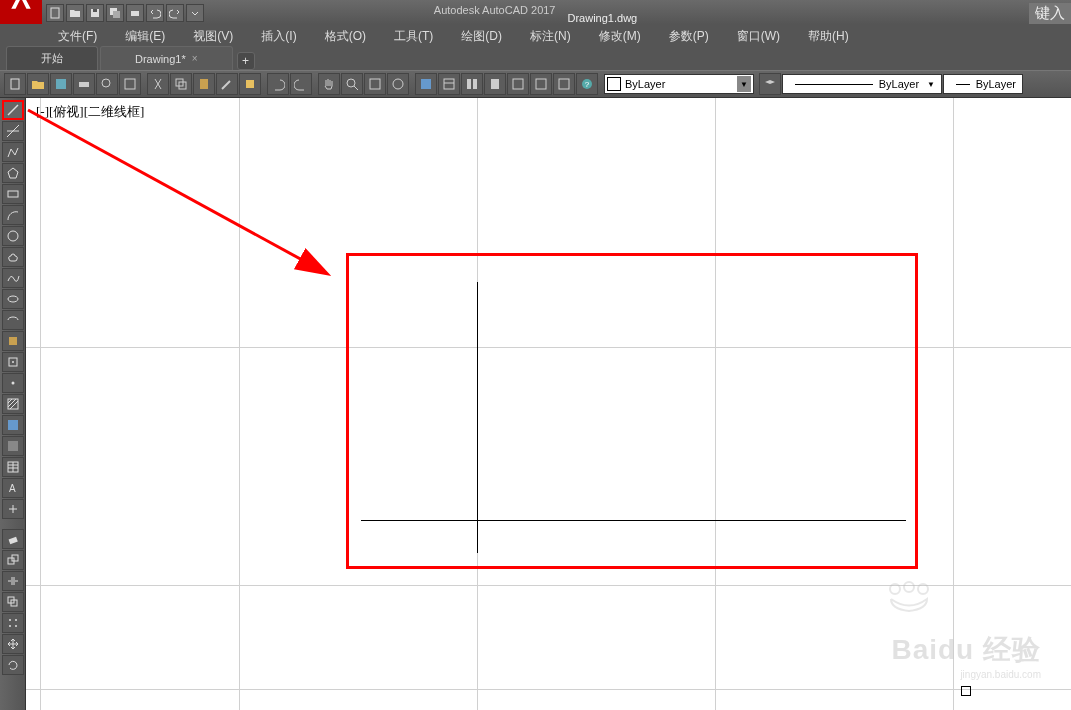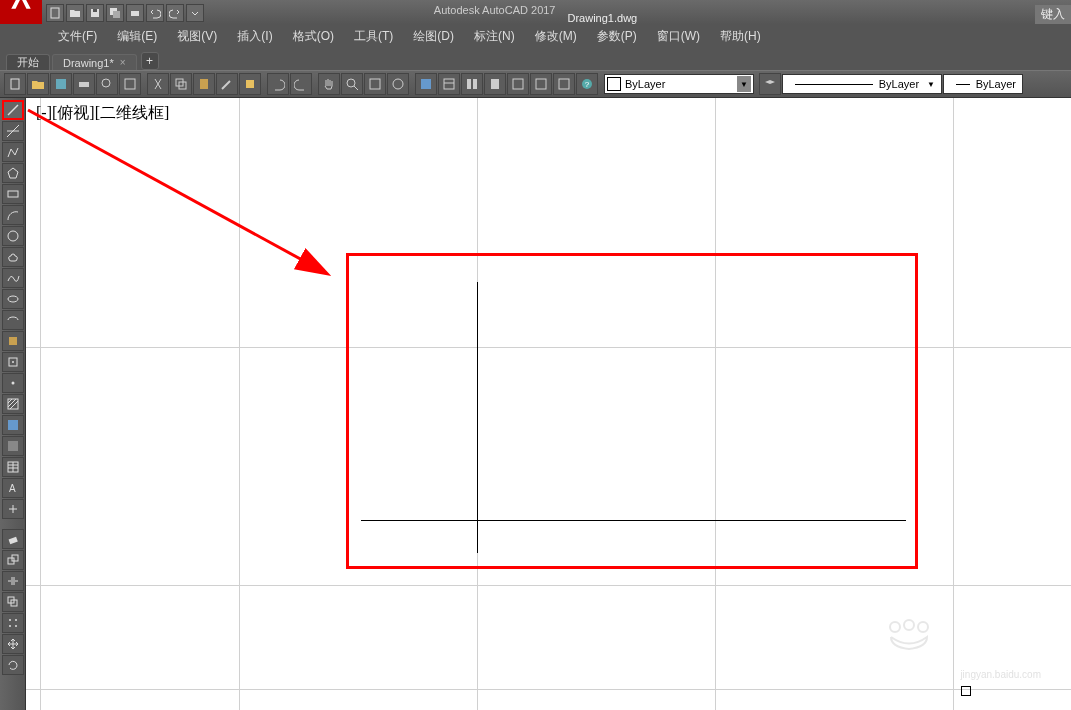--- a/index.html
+++ b/index.html
@@ -7,45 +7,45 @@
 
 .titlebar { height: 24px; background: linear-gradient(#6a6a6a,#555); display: flex; align-items: flex-end; color: #ddd; font-size: 11px; }
 .logo { width: 42px; height: 48px; background: #b00; position: relative; display:flex;align-items:center;justify-content:center; z-index:20;}
 .logo svg { width:26px; height:26px; }
 .qat { display:flex; gap:2px; padding:2px 4px; align-items:center;}
 .qat-btn { width:18px; height:18px; background:#6a6a6a; border:1px solid #444; display:flex;align-items:center;justify-content:center;}
 .qat-btn svg{width:12px;height:12px;}
 .title-text { margin-left:auto; margin-right:auto; position:absolute; left:50%; transform:translateX(-50%); display:flex; gap:12px;}
 .title-text span:first-child{color:#ccc;}
 .title-text span:last-child{color:#eee;margin-top:8px;}
-.rbtn { margin-left:auto; background:#777; padding:1px 6px; font-size:12px; color:#eee;}
-
-.menubar { height: 24px; background: #555; display:flex; align-items:center; padding-left:48px; gap:0;}
+.rbtn { margin-left:auto; background:#777; padding:1px 6px; font-size:15px; color:#eee;}
+
+.menubar { height: 24px; background: #555; display:flex; align-items:center; padding-left:48px; gap:8px;}
 .menubar div { color:#ddd; font-size:12px; padding:2px 10px; cursor:default;}
 
 .tabbar { height:22px; background:#555; display:flex; align-items:flex-end; padding-left:6px;}
-.tab { height:16px; padding:2px 10px; font-size:11px; color:#ddd; background:#4a4a4a; border:1px solid #666; border-bottom:none; margin-right:2px; display:flex;align-items:center; gap:6px; border-radius:3px 3px 0 0;}
+.tab { height:24px; padding:2px 34px; font-size:11px; color:#ddd; background:#4a4a4a; border:1px solid #666; border-bottom:none; margin-right:2px; display:flex;align-items:center; gap:6px; border-radius:3px 3px 0 0;}
 .tab.active { background:#5a5a5a;}
 .tab-close{font-size:10px;color:#aaa;}
 .tab-plus{width:18px;height:18px;background:#4a4a4a;border:1px solid #666;display:flex;align-items:center;justify-content:center;color:#ddd;font-size:12px;margin-left:2px;border-radius:3px;}
 
 .toolbar { height:28px; background: linear-gradient(#666,#545454); border-top:1px solid #777; border-bottom:1px solid #333; display:flex; align-items:center; padding:0 4px; gap:1px;}
 .tbtn { width:22px; height:22px; background:#5c5c5c; border:1px solid #444; display:flex;align-items:center;justify-content:center;}
 .tbtn svg{width:14px;height:14px;}
 .tsep{width:4px;}
 .layer-combo{height:20px;background:#fff;border:1px solid #333;display:flex;align-items:center;padding:0 2px;font-size:11px;min-width:150px;}
 .layer-combo .sw{width:14px;height:14px;background:#fff;border:1px solid #000;margin-right:4px;}
 .layer-combo .dd{margin-left:auto;background:#888;width:14px;height:16px;display:flex;align-items:center;justify-content:center;font-size:8px;}
 .lt-combo{height:20px;background:#fff;border:1px solid #333;display:flex;align-items:center;padding:0 6px;font-size:11px;min-width:160px;justify-content:space-between;}
 .lt-combo .line{flex:1;border-top:1px solid #000;margin:0 6px;}
 
 .workarea { position:absolute; top:98px; left:26px; right:0; bottom:0; background:#fff; overflow:hidden;}
 .grid-v{position:absolute;top:0;bottom:0;width:1px;background:#d0d0d0;}
 .grid-h{position:absolute;left:0;right:0;height:1px;background:#d0d0d0;}
-.view-label{position:absolute;top:5px;left:10px;font-size:16px;font-family:SimSun;color:#000;}
+.view-label{position:absolute;top:5px;left:10px;font-size:13px;font-family:SimSun;color:#000;}
 .cross-v{position:absolute;background:#000;width:1px;}
 .cross-h{position:absolute;background:#000;height:1px;}
 .redbox{position:absolute;border:3px solid #f00;}
 .arrow-line{position:absolute;}
 .cursor-box{position:absolute;width:10px;height:10px;border:1px solid #000;}
 
 .sidetools{position:absolute;top:98px;left:0;width:26px;bottom:0;background:linear-gradient(90deg,#666,#555);border-right:1px solid #333;display:flex;flex-direction:column;padding-top:2px;gap:1px;align-items:center;}
 .sbtn{width:22px;height:20px;background:#5a5a5a;border:1px solid #444;display:flex;align-items:center;justify-content:center;}
 .sbtn.hl{border:2px solid #f00;background:#666;}
 .sbtn svg{width:14px;height:14px;}
@@ -483,14 +483,15 @@
   <div class="cursor-box" style="right:100px; bottom:14px;"></div>
 </div>
 
 <div class="watermark">
   <svg width="160" height="50" viewBox="0 0 160 50">
     <circle cx="14" cy="12" r="5" fill="none" stroke="#bbb" stroke-width="2"></circle>
     <circle cx="28" cy="10" r="5" fill="none" stroke="#bbb" stroke-width="2"></circle>
     <circle cx="42" cy="12" r="5" fill="none" stroke="#bbb" stroke-width="2"></circle>
     <path d="M10 22 Q28 35 46 22 Q46 32 28 34 Q10 32 10 22" fill="none" stroke="#bbb" stroke-width="2"></path>
   </svg>
+  <div class="big"><span>Baidu 经验</span></div>
   <div class="small"><span>jingyan.baidu.com</span></div>
 </div>
 
 </body></html>

